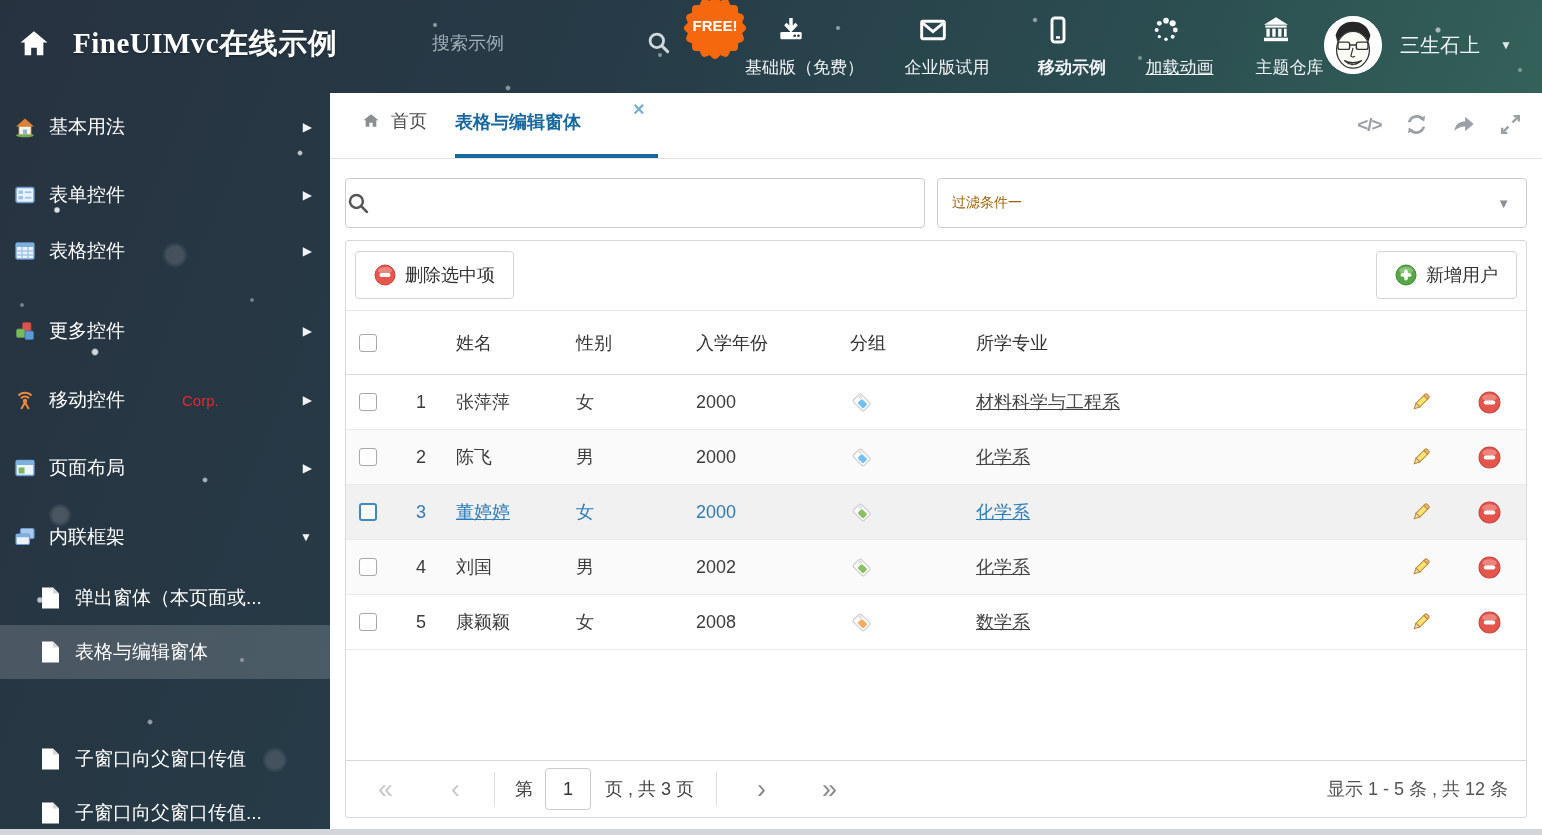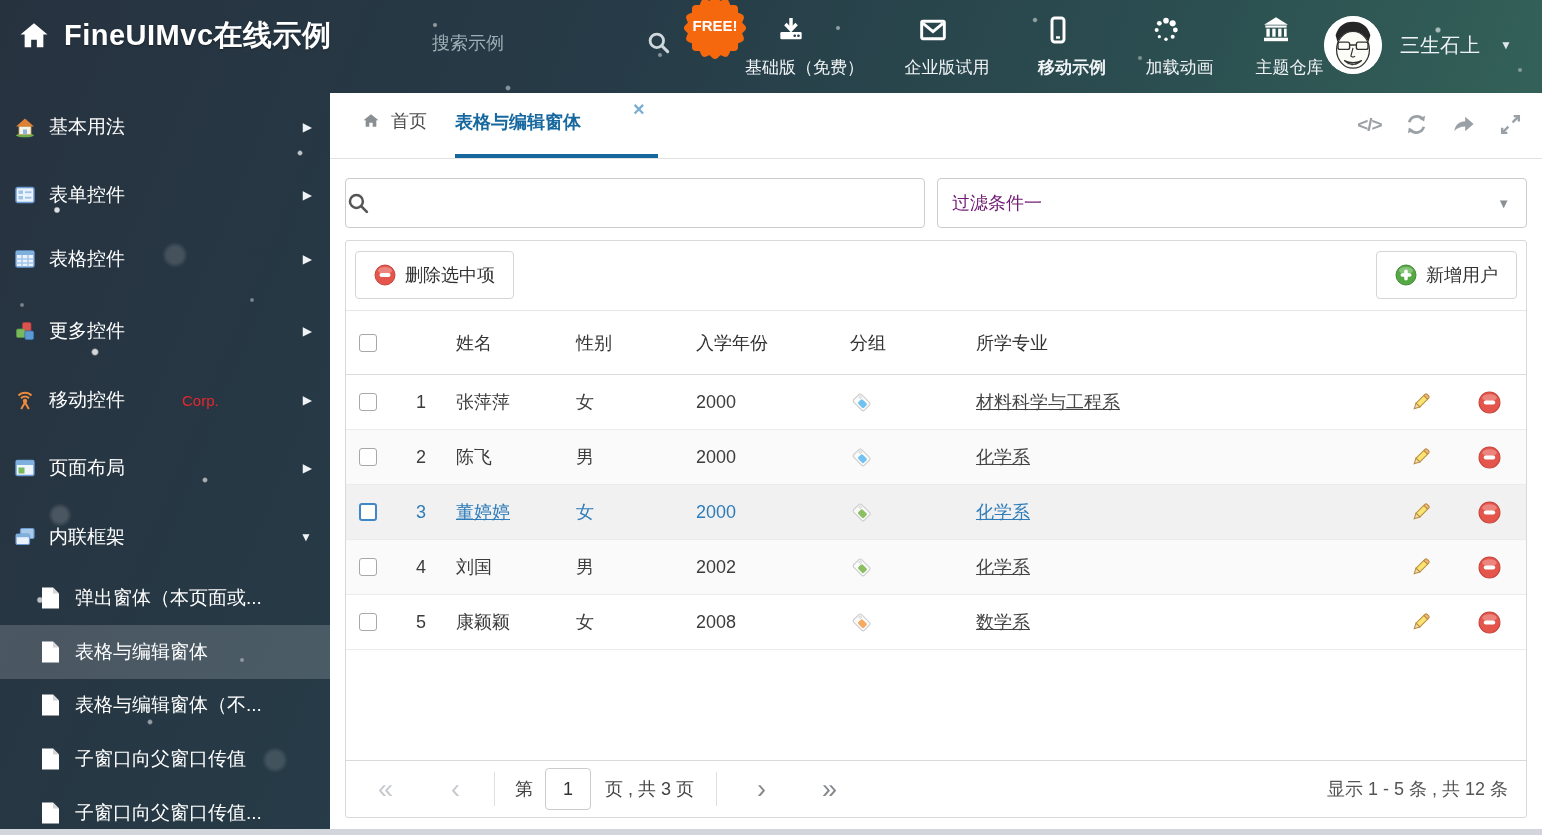--- a/index.html
+++ b/index.html
@@ -25,34 +25,34 @@
       radial-gradient(circle at 660px 55px, rgba(255,255,255,.45) 0 1.3px, transparent 2.6px),
       radial-gradient(circle at 838px 28px, rgba(255,255,255,.5) 0 1.3px, transparent 2.6px),
       radial-gradient(circle at 1035px 20px, rgba(255,255,255,.5) 0 1.4px, transparent 2.8px),
       radial-gradient(circle at 1140px 58px, rgba(255,255,255,.4) 0 1.3px, transparent 2.6px),
       radial-gradient(circle at 1438px 30px, rgba(255,255,255,.6) 0 1.8px, transparent 3.2px),
       radial-gradient(circle at 1520px 70px, rgba(255,255,255,.4) 0 1.3px, transparent 2.6px),
       linear-gradient(112deg,#27323f 0%,#263b47 34%,#2b4d50 62%,#336158 84%,#3a6e60 100%);
   }
   
   .top-header{position:absolute;left:0;top:0;width:1542px;height:93px;color:#fff;}
-  .brand{position:absolute;left:16px;top:16px;display:flex;align-items:center;gap:12px;}
+  .brand{position:absolute;left:16px;top:24px;display:flex;align-items:center;gap:21px;font-family:Liberation Serif, serif;}
   .brand svg{display:block;}
   .app-title{font-size:29px;font-weight:bold;letter-spacing:.5px;text-shadow:0 1px 2px rgba(0,0,0,.35);}
   .hdr-search{position:absolute;left:430px;top:30px;display:flex;align-items:center;gap:72px;}
   .hdr-search input{width:140px;background:transparent;border:none;outline:none;color:#e8edf0;font-size:18px;}
   .hdr-search input::placeholder{color:#9fb0b8;}
   .free-badge{position:absolute;left:683px;top:-4px;width:64px;height:64px;}
   .free-badge .burst{position:absolute;left:9px;top:9px;width:46px;height:46px;background:#f6680d;border-radius:4px;}
   .free-badge .b2{transform:rotate(22.5deg);} .free-badge .b3{transform:rotate(45deg);} .free-badge .b4{transform:rotate(67.5deg);}
   .free-badge .txt{position:absolute;left:0;top:21px;width:64px;text-align:center;font-size:15px;font-weight:bold;color:#fff;}
   .hdr-nav{position:absolute;top:14px;left:718px;display:flex;align-items:flex-start;}
   .nav-item{display:flex;flex-direction:column;align-items:center;gap:6px;cursor:pointer;}
   .nav-item .lbl{font-size:17px;white-space:nowrap;color:#f2f5f7;margin-left:28px;}
-  .ni-1{width:145px;} .ni-2{width:140px;} .ni-3{width:110px;font-weight:bold;} .ni-4{width:105px;} .ni-5{width:115px;}
+  .ni-1{width:145px;} .ni-2{width:140px;} .ni-3{width:110px;font-weight:bold;} .ni-4{width:105px;text-decoration:underline;} .ni-5{width:115px;}
   .user-box{position:absolute;right:30px;top:16px;display:flex;align-items:center;gap:18px;}
   .avatar{width:58px;height:58px;border-radius:50%;background:#fff;overflow:hidden;flex:none;}
   .user-name{font-size:20px;color:#eef3f5;}
   .user-caret{font-size:12px;color:#dfe7ea;margin-left:2px;}
   
   .sidebar{position:absolute;left:0;top:93px;width:266px;height:742px;color:#fff;}
   .side-item{position:absolute;left:0;width:330px;height:40px;display:flex;align-items:center;cursor:pointer;}
   .side-item .ico{position:absolute;left:14px;width:22px;height:22px;}
   .side-item .lbl{position:absolute;left:49px;font-size:19px;}
   .side-item .corp{position:absolute;left:182px;color:#e8262d;font-size:15px;}
@@ -72,21 +72,21 @@
   .tab-tools{position:absolute;right:18px;top:18px;display:flex;gap:20px;align-items:center;color:#9aa0a6;}
   .tab-tools .t{width:27px;height:27px;display:flex;align-items:center;justify-content:center;cursor:pointer;}
   .code-glyph{font-size:19px;font-weight:bold;color:#9aa0a6;letter-spacing:-1px;}
   
   .filter-row{position:absolute;left:0;top:66px;width:1212px;height:80px;}
   .grid-search{position:absolute;left:15px;top:19px;width:580px;height:50px;border:1px solid #ccc;border-radius:4px;box-sizing:border-box;display:flex;align-items:center;}
   .grid-search input{flex:1;border:none;outline:none;font-size:18px;color:#333;padding:0 14px;background:transparent;}
   .grid-search input::placeholder{color:#9a9a9a;}
   .grid-search .mag{margin-right:14px;flex:none;display:flex;}
   .filter-dd{position:absolute;left:607px;top:19px;width:590px;height:50px;border:1px solid #ccc;border-radius:4px;box-sizing:border-box;display:flex;align-items:center;cursor:pointer;}
-  .filter-dd .val{flex:1;font-size:18px;color:#701a75;padding:0 14px;}
+  .filter-dd .val{flex:1;font-size:14px;color:#a16207;padding:0 14px;}
   .filter-dd .caret{margin-right:16px;color:#8a8f94;font-size:13px;}
   
   .grid-panel{position:absolute;left:15px;top:147px;width:1182px;height:578px;border:1px solid #d9d9d9;border-radius:3px;box-sizing:border-box;background:#fff;}
   .g-toolbar{position:relative;height:70px;border-bottom:1px solid #e6e6e6;box-sizing:border-box;}
   .btn{position:absolute;top:10px;height:48px;border:1px solid #d5d5d5;border-radius:4px;background:#fff;display:flex;align-items:center;gap:9px;padding:0 18px;font-size:18px;color:#333;cursor:pointer;box-sizing:border-box;}
   .btn-del{left:9px;}
   .btn-add{right:9px;}
   .g-row{display:grid;grid-template-columns:44px 46px 120px 120px 150px 130px 1fr 62px 74px;align-items:center;box-sizing:border-box;}
   .g-head{height:64px;border-bottom:1px solid #dcdcdc;font-size:18px;color:#333;}
   .g-body-row{height:55px;border-bottom:1px solid #ebebeb;font-size:18px;color:#3c3c3c;background:#fff;}
@@ -250,21 +250,21 @@
             <rect x="2" y="3.5" width="18" height="15" rx="2" fill="#eaf2fb" stroke="#6b9bd2" stroke-width="1.4"></rect>
             <rect x="4.5" y="6.5" width="4.5" height="3.4" fill="#9ec3e8"></rect>
             <line x1="11" y1="8.2" x2="17.5" y2="8.2" stroke="#9ec3e8" stroke-width="1.8"></line>
             <rect x="4.5" y="12" width="4.5" height="3.4" fill="#9ec3e8"></rect>
             <line x1="11" y1="13.7" x2="17.5" y2="13.7" stroke="#9ec3e8" stroke-width="1.8"></line>
           </svg></span>
       <span class="lbl">表单控件</span>
       <span class="arr">▶</span>
     </div>
 
-    <div class="side-item" style="top:146px;">
+    <div class="side-item" style="top:138px;">
       <span class="ico"><svg width="22" height="22" viewBox="0 0 22 22">
             <rect x="2" y="3" width="18" height="16" rx="1.5" fill="#eaf2fb" stroke="#6b9bd2" stroke-width="1.4"></rect>
             <rect x="2" y="3" width="18" height="4" fill="#7fb0dd"></rect>
             <line x1="8" y1="7" x2="8" y2="19" stroke="#9ec3e8" stroke-width="1.4"></line>
             <line x1="14" y1="7" x2="14" y2="19" stroke="#9ec3e8" stroke-width="1.4"></line>
             <line x1="2" y1="11" x2="20" y2="11" stroke="#9ec3e8" stroke-width="1.4"></line>
             <line x1="2" y1="15" x2="20" y2="15" stroke="#9ec3e8" stroke-width="1.4"></line>
           </svg></span>
       <span class="lbl">表格控件</span>
       <span class="arr">▶</span>
@@ -321,27 +321,20 @@
     </div>
 
     <div class="sub-item selected" style="top:532px;">
       <span class="ico"><svg width="21" height="24" viewBox="0 0 21 24">
             <path d="M2 1.5 H13 L19 7.5 V22.5 H2 Z" fill="#fff"></path>
             <path d="M13 1.5 V7.5 H19 Z" fill="#d6d6d6"></path>
           </svg></span>
       <span class="lbl">表格与编辑窗体</span>
     </div>
 
-    <div class="sub-item" style="top:585px;">
-      <span class="ico"><svg width="21" height="24" viewBox="0 0 21 24">
-            <path d="M2 1.5 H13 L19 7.5 V22.5 H2 Z" fill="#fff"></path>
-            <path d="M13 1.5 V7.5 H19 Z" fill="#d6d6d6"></path>
-          </svg></span>
-      <span class="lbl">表格与编辑窗体（不...</span>
-    </div>
 
     <div class="sub-item" style="top:639px;">
       <span class="ico"><svg width="21" height="24" viewBox="0 0 21 24">
             <path d="M2 1.5 H13 L19 7.5 V22.5 H2 Z" fill="#fff"></path>
             <path d="M13 1.5 V7.5 H19 Z" fill="#d6d6d6"></path>
           </svg></span>
       <span class="lbl">子窗口向父窗口传值</span>
     </div>
 
     <div class="sub-item" style="top:693px;">

